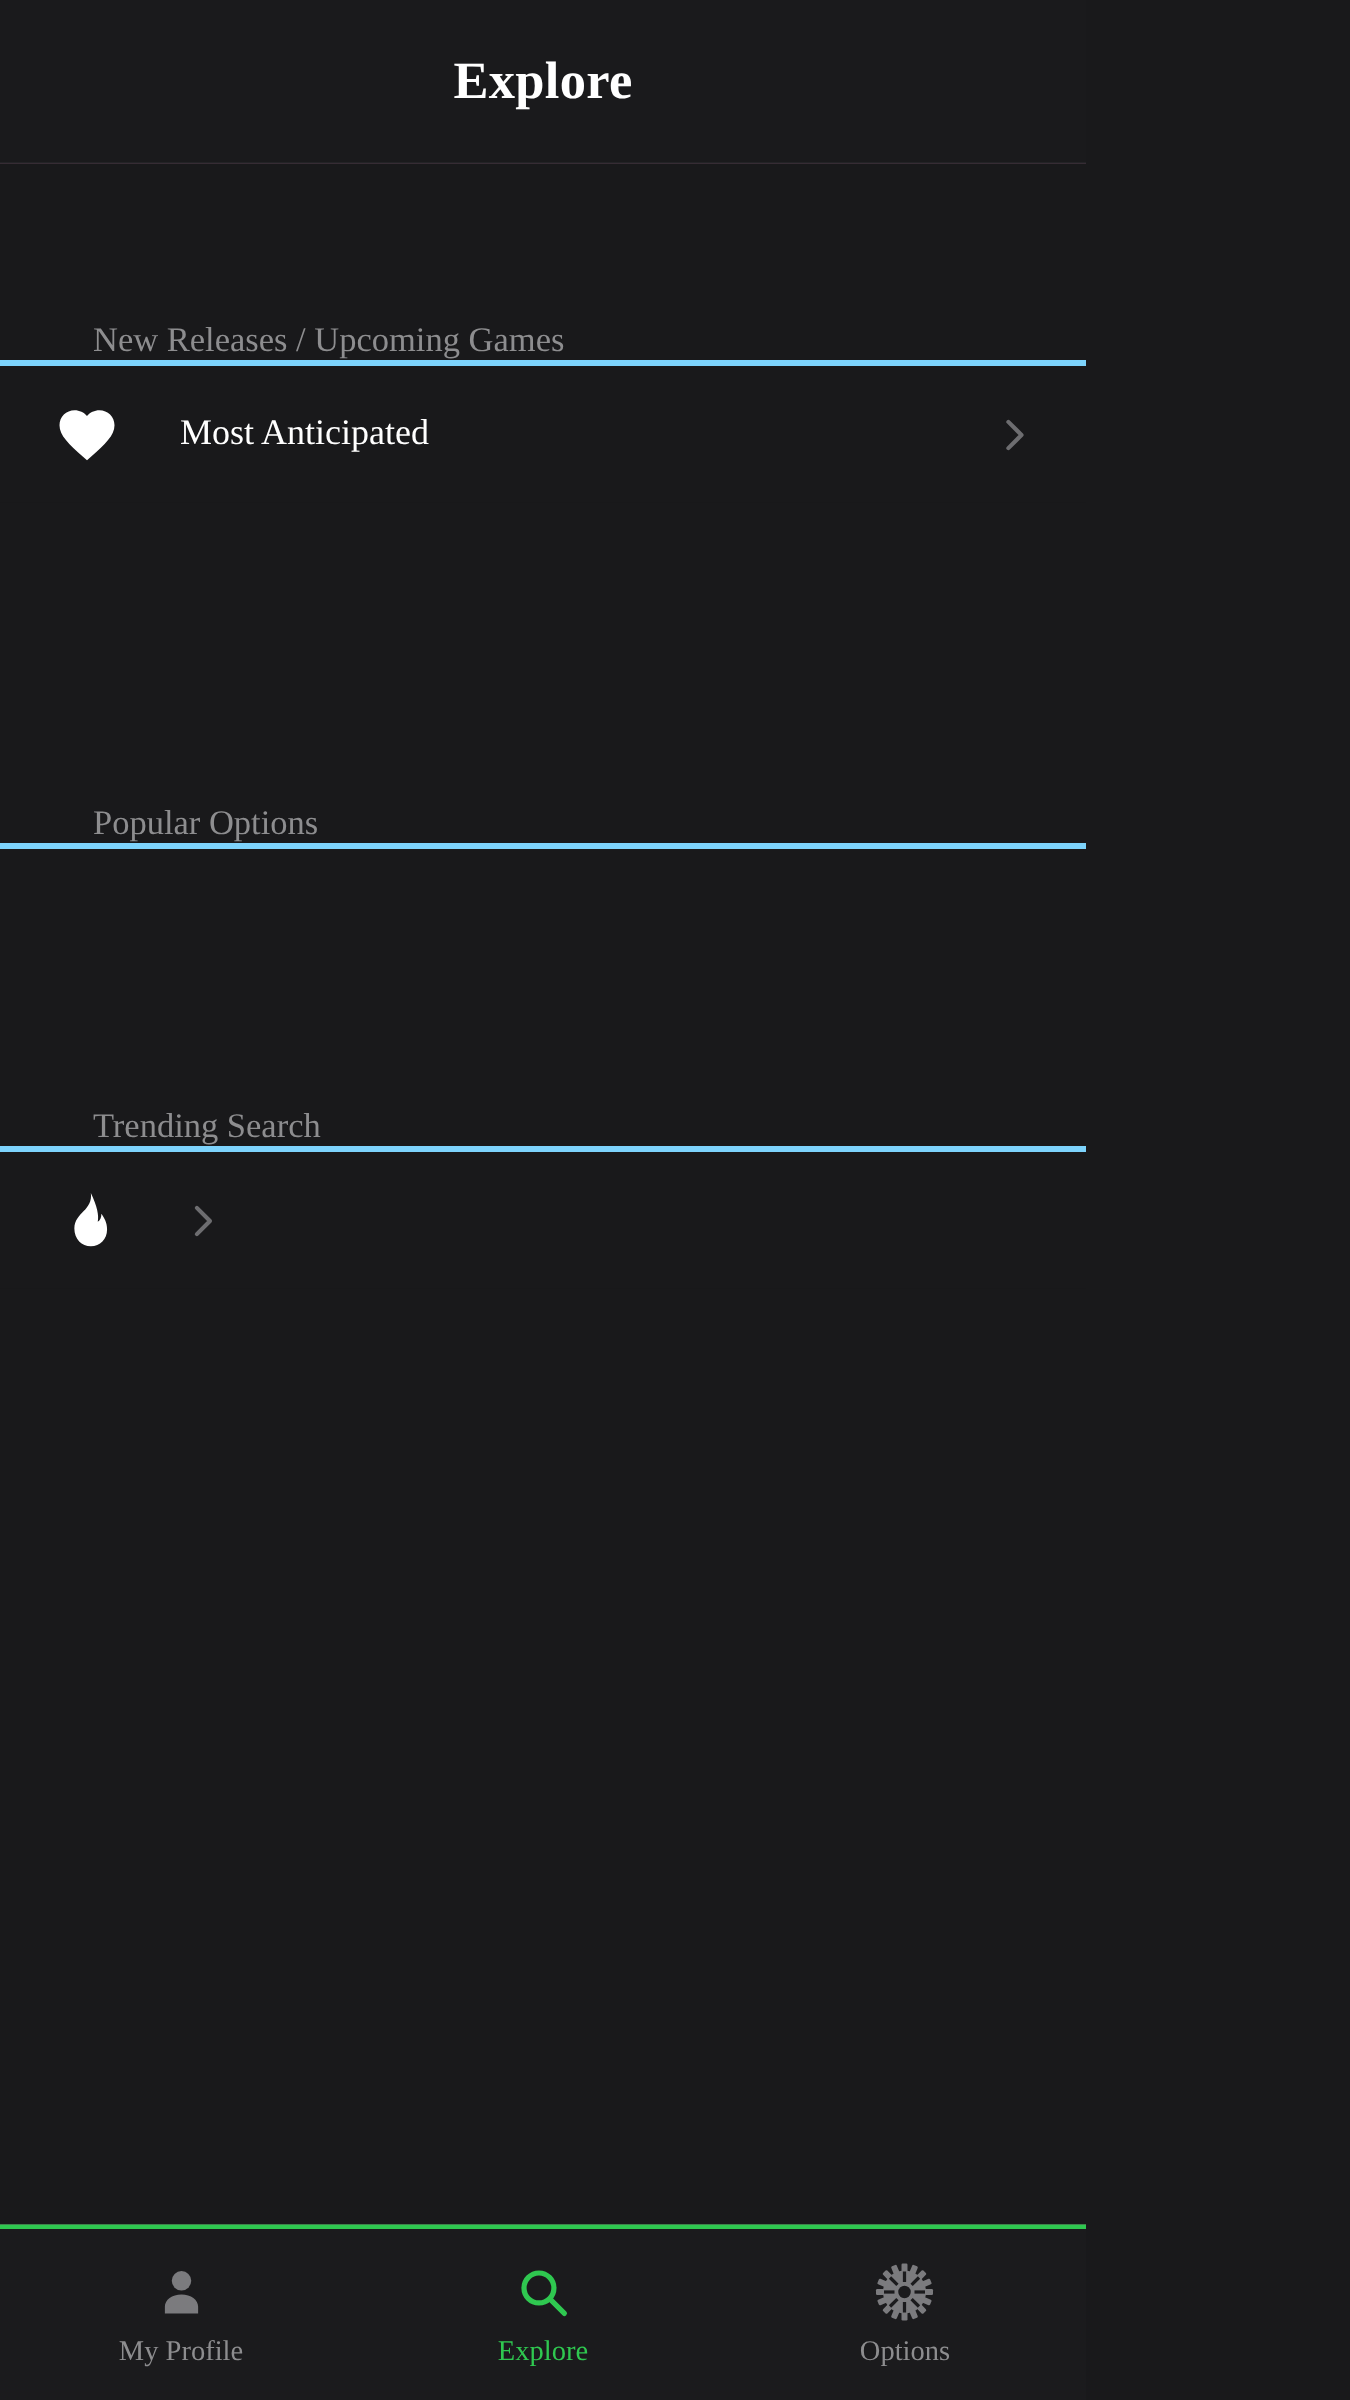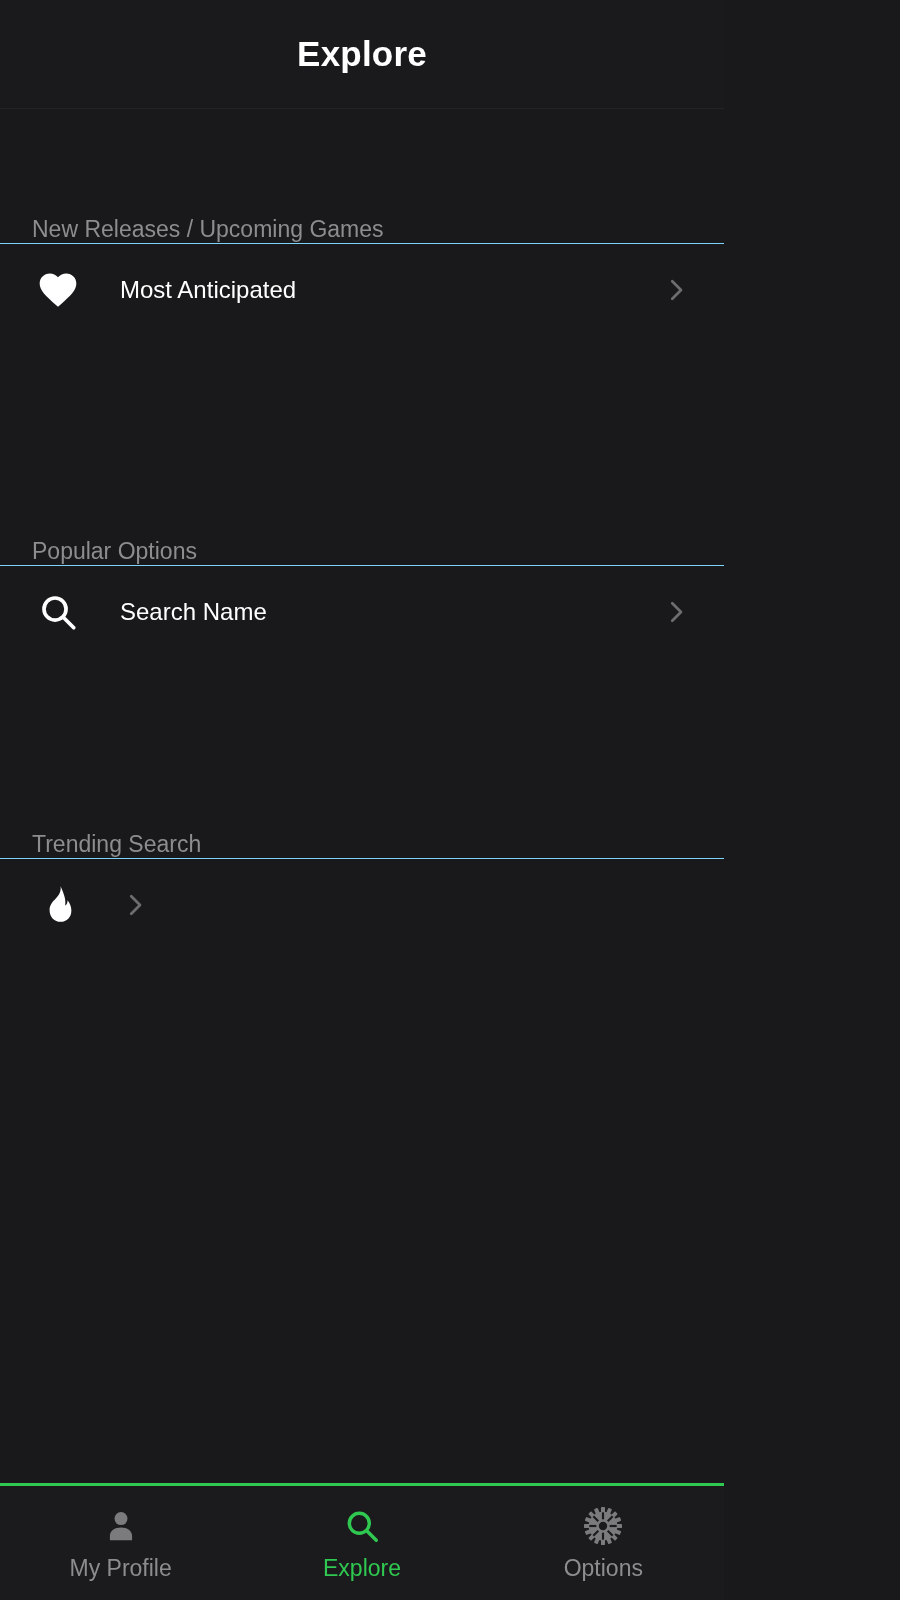--- a/index.html
+++ b/index.html
@@ -6,21 +6,21 @@
   html, body {
     width:900px; height:1600px;
     background:#19191b;
     font-family:"Liberation Sans", sans-serif;
     overflow:hidden;
   }
   .screen {
     position:relative;
     width:724px; height:1600px;
     background:#f9a8d4;
-    display:flex; flex-direction:column;
+    display:flex; flex-direction:column;font-family:Liberation Serif, serif;
   }
 
   
   .appbar {
     height:109px;
     flex:0 0 109px;
     display:flex; align-items:center; justify-content:center;
     background:#1a1a1c;
     border-bottom:1px solid #232326;
   }
@@ -38,21 +38,21 @@
     background:#19191b;
   }
 
   .section-header {
     color:#8d8d8f;
     font-size:23px;
     padding:0 0 0 32px;
     display:flex; align-items:flex-end;
     height:100%;
   }
-  .section-block { border-bottom:1px solid #7dd3fc; }
+  .section-block { border-bottom:4px solid #7dd3fc;padding-left:30px; }
   .sec-gap-1 { height:135px; }
   .sec-gap-2 { height:130px; }
   .sec-gap-3 { height:130px; }
 
   .row {
     height:91px;
     display:flex; align-items:center;
     padding:0 28px 0 0;
     background:#19191b;
     cursor:pointer;
@@ -85,21 +85,21 @@
     display:flex;
   }
   .navitem {
     flex:1 1 0;
     display:flex; flex-direction:column;
     align-items:center; justify-content:center;
     gap:8px;
     cursor:pointer;
   }
   .nav-ico { height:42px; display:flex; align-items:center; justify-content:center; }
-  .nav-label { font-size:23px; }
+  .nav-label { font-size:19px; }
   .nav-label.inactive { color:#8d8d8f; }
   .nav-label.active   { color:#2fc850; }
 
   svg { display:block; }
 </style>
 </head>
 <body>
 
 <div class="screen">
 
@@ -126,34 +126,20 @@
         </svg>
       </div>
     </div>
 
     <div class="gap-after-row-a"></div>
 
     <div class="section-block sec-gap-2">
       <div class="section-header">Popular Options</div>
     </div>
 
-    <div class="row">
-      <div class="row-icon">
-        <svg width="42" height="42" viewBox="0 0 24 24" aria-hidden="true">
-          <circle cx="10.3" cy="10.3" r="6.3" fill="none" stroke="#ffffff" stroke-width="2.1"></circle>
-          <line x1="15" y1="15" x2="21" y2="21" stroke="#ffffff" stroke-width="2.1" stroke-linecap="round"></line>
-        </svg>
-      </div>
-      <div class="row-label">Search Name</div>
-      <div class="row-chev">
-        <svg width="30" height="30" viewBox="0 0 24 24" aria-hidden="true">
-          <path fill="none" stroke="#6d6d70" stroke-width="2.2" stroke-linecap="round" stroke-linejoin="round" d="M9 5l7 7-7 7"></path>
-        </svg>
-      </div>
-    </div>
 
 
     <div class="gap-after-row-b"></div>
 
     <div class="section-block sec-gap-3">
       <div class="section-header">Trending Search</div>
     </div>
 
     <div class="row">
       <div class="row-icon">

